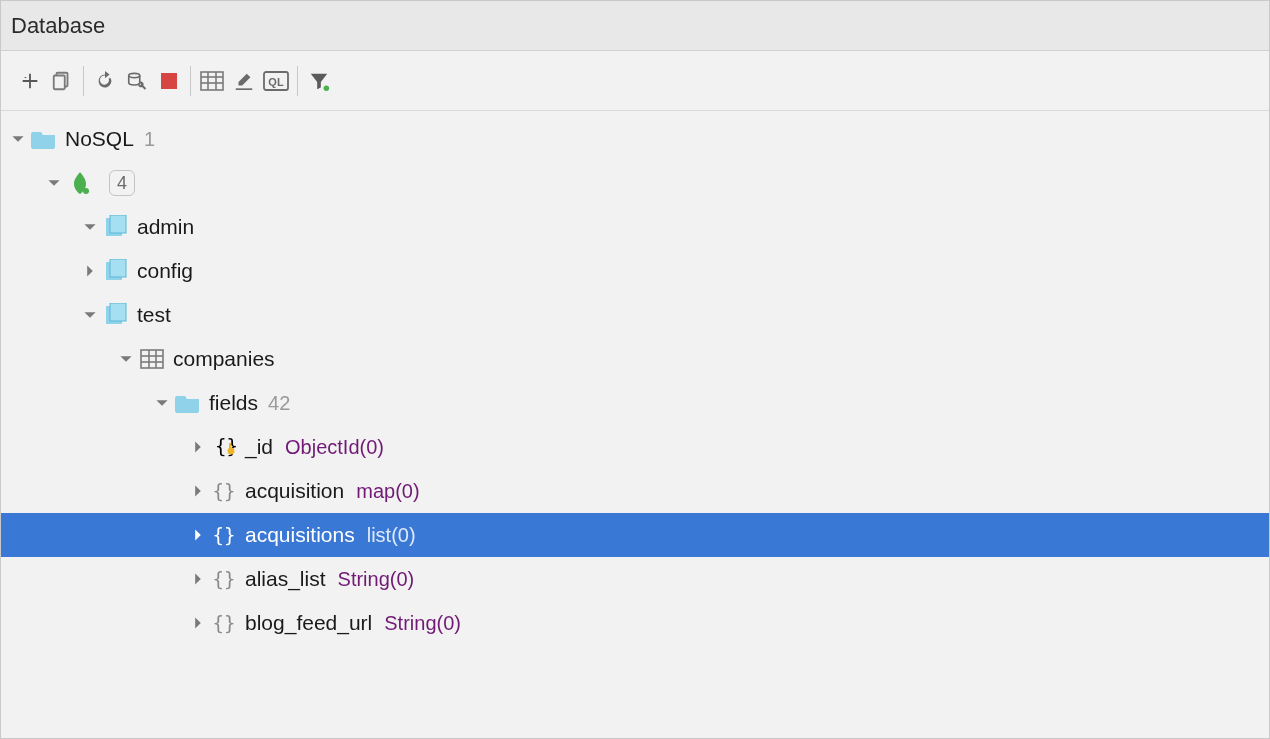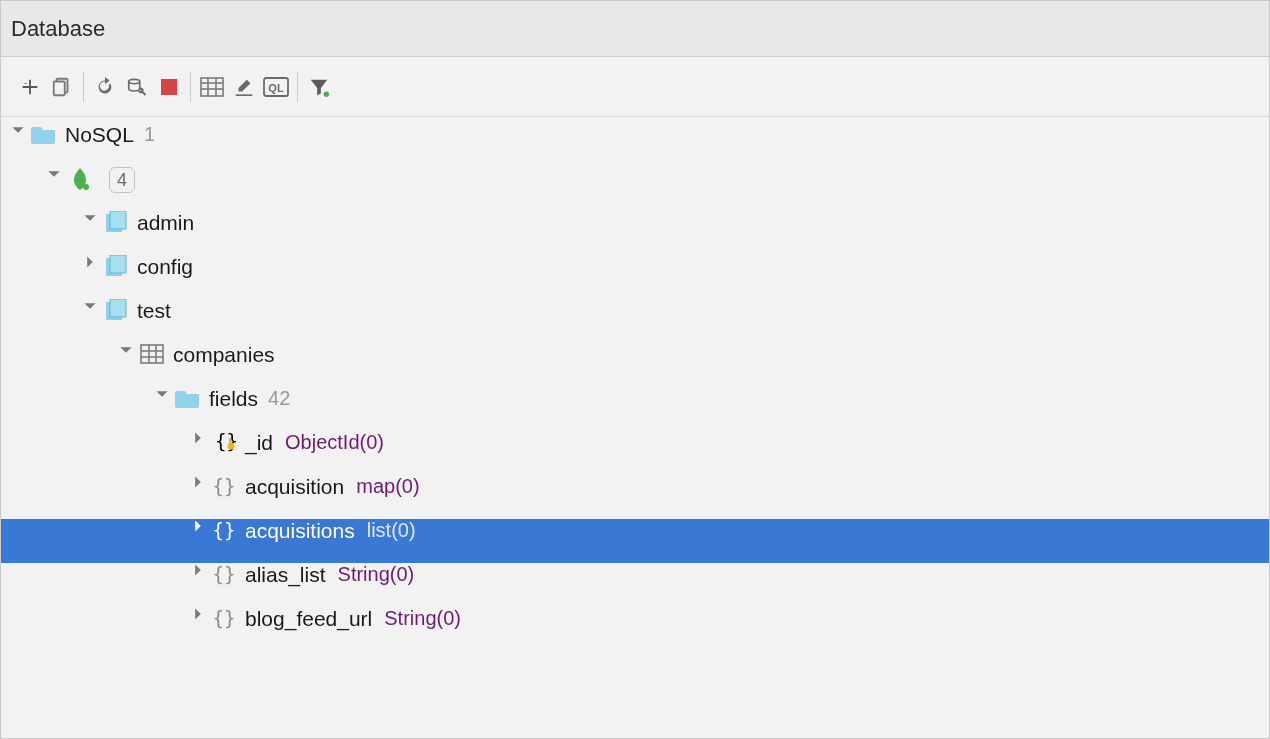--- a/index.html
+++ b/index.html
@@ -8,21 +8,21 @@
     font-size: 20px;
     background: #f2f2f2;
     color: #1a1a1a;
     width: 1270px;
     height: 739px;
     overflow: hidden;
     border: 1px solid #c9c9c9;
   }
   
   .titlebar {
-    height: 56px;
+    height: 50px;
     background: #e8e8e8;
     border-bottom: 1px solid #d0d0d0;
     display: flex;
     align-items: center;
     padding: 0 10px;
     font-size: 22px;
     color: #2b2b2b;
   }
   
   .toolbar {
@@ -49,21 +49,21 @@
     cursor: pointer;
     color: #6e6e6e;
   }
   .tb-btn svg { display: block; }
   
   .tree {
     padding: 6px 0 0 0;
   }
   .row {
     display: flex;
-    align-items: flex-start;
+    align-items: center;
     height: 44px;
     white-space: nowrap;
     cursor: pointer;
   }
   .row.selected {
     background: #3a78d6;
     color: #fff;
   }
   .row.selected .muted { color: #dfe9fa; }
   .row.selected .chev { color: #fff; }

